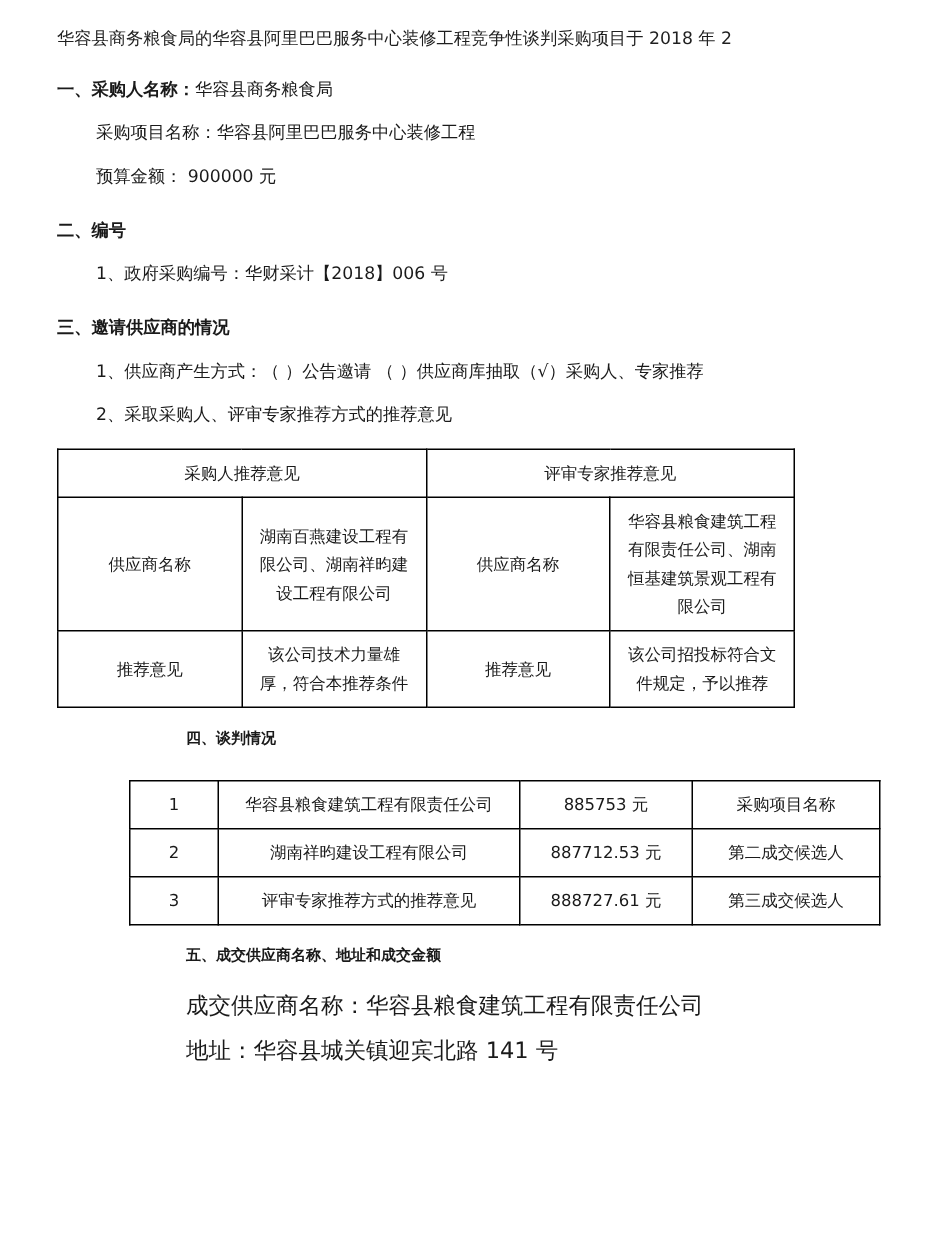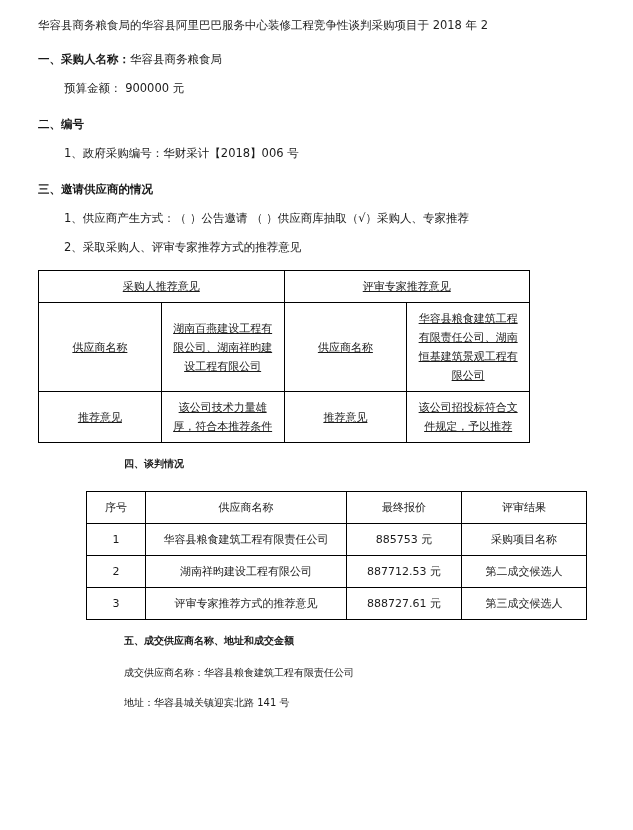--- a/index.html
+++ b/index.html
@@ -47,21 +47,21 @@
   .h-sect .inline-normal {
     font-weight: normal;
   }
   .ind1 {
     padding-left: 26px;
     font-size: 11.5px;
     line-height: 29px;
   }
   .ind3 {
     padding-left: 86px;
-    font-size: 10px;
+    font-size: 15px;
     line-height: 30px;
   }
   .sect-center {
     font-weight: bold;
     font-size: 10px;
     line-height: 34px;
     padding-left: 86px;
   }
   table.doc-table {
     border-collapse: collapse;
@@ -90,35 +90,36 @@
   table.neg-table {
     width: 464px;
     margin-left: 48px;
     margin-top: 10px;
   }
   table.neg-table td.c-no { width: 50px; }
   table.neg-table td.c-name { width: 192px; }
   table.neg-table td.c-price { width: 106px; }
   table.neg-table td.c-res { width: 116px; }
   table.neg-table tr.head td { font-size: 11px; }
-  .tbl-wrap { display: flex; justify-content: center; text-decoration: underline; }
+  .tbl-wrap { display: flex; justify-content: center; }
 </style>
 </head>
 <body>
 
 <div class="page">
   <div class="body-wrap">
 
     <div class="para intro">
       <span class="line">华容县商务粮食局的华容县阿里巴巴服务中心装修工程竞争性谈判采购项目于 2018 年 2</span>
     </div>
 
     <div class="h-sect">
       <span>一、采购人名称：</span><span class="inline-normal">华容县商务粮食局</span>
     </div>
+    <div class="ind1">采购项目名称：华容县阿里巴巴服务中心装修工程</div>
     <div class="ind1">预算金额：  900000 元</div>
 
     <div class="h-sect">二、编号</div>
     <div class="ind1">1、政府采购编号：华财采计【2018】006 号</div>
 
     <div class="h-sect">三、邀请供应商的情况</div>
     <div class="ind1">1、供应商产生方式：（ ）公告邀请 （ ）供应商库抽取（√）采购人、专家推荐</div>
     <div class="ind1">2、采取采购人、评审专家推荐方式的推荐意见</div>
 
     <div class="tbl-wrap">
@@ -141,26 +142,20 @@
           <td class="val">该公司招投标符合文件规定，予以推荐</td>
         </tr>
       </tbody>
         </table>
     </div>
 
     <div class="sect-center">四、谈判情况</div>
 
     <table class="doc-table neg-table">
       <tbody>
-          <tr class="head">
-        <td class="c-no">序号</td>
-        <td class="c-name">供应商名称</td>
-        <td class="c-price">最终报价</td>
-        <td class="c-res">评审结果</td>
-      </tr>
       <tr>
         <td class="c-no">1</td>
         <td class="c-name">华容县粮食建筑工程有限责任公司</td>
         <td class="c-price">885753 元</td>
         <td class="c-res">采购项目名称</td>
       </tr>
       <tr>
         <td class="c-no">2</td>
         <td class="c-name">湖南祥昀建设工程有限公司</td>
         <td class="c-price">887712.53 元</td>

